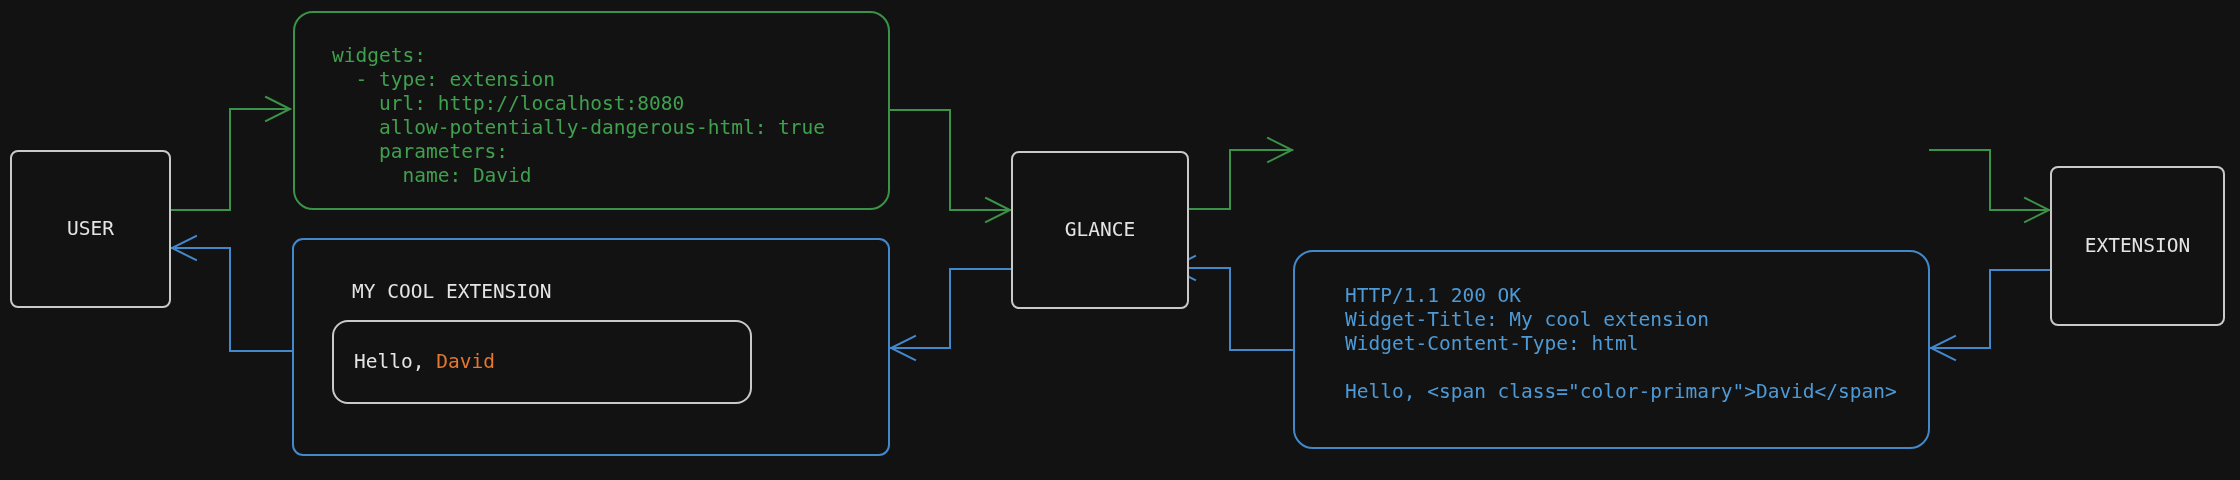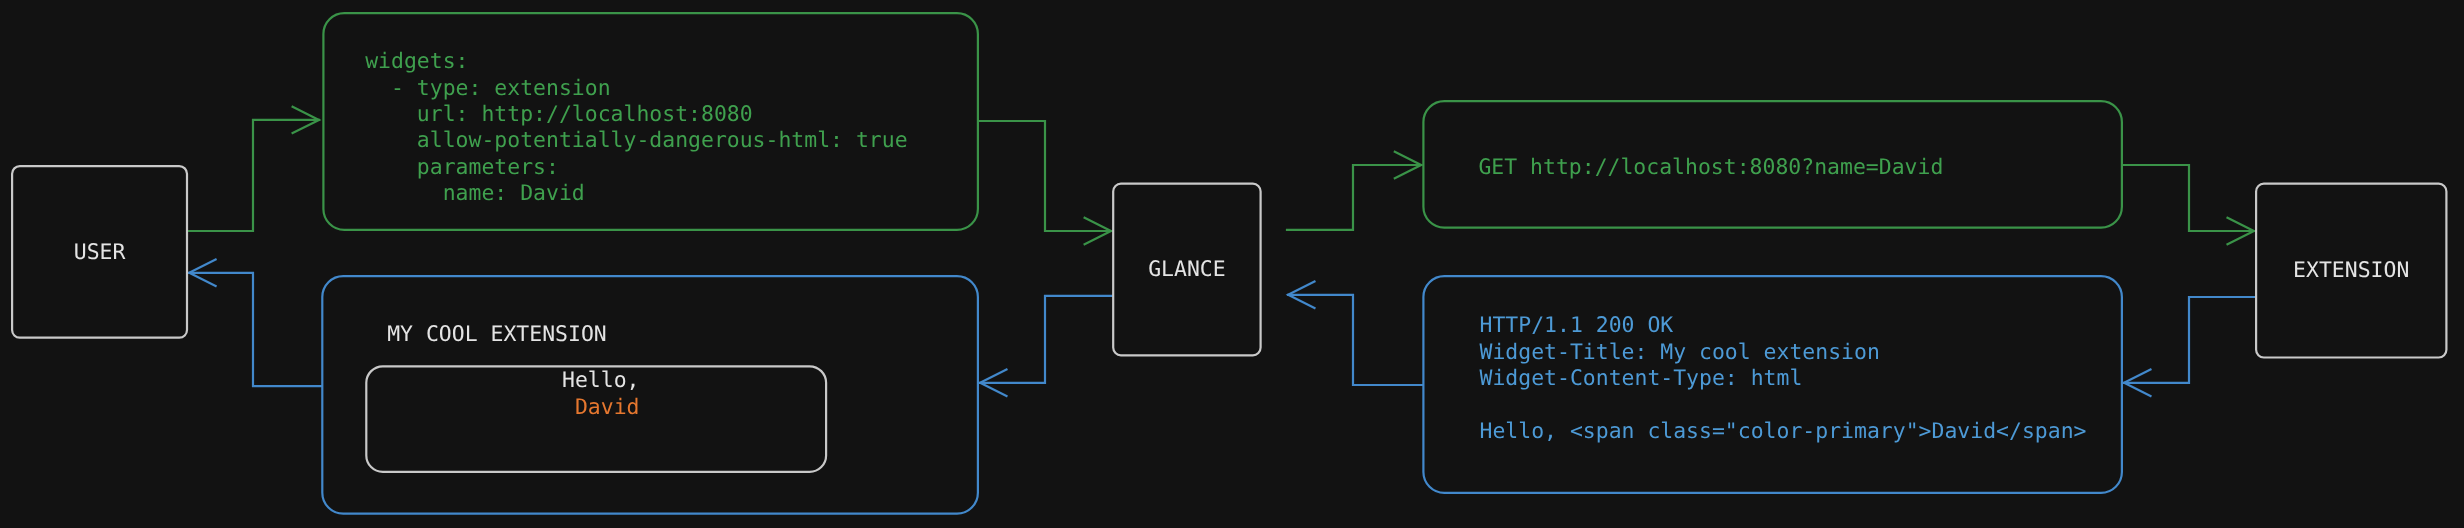--- a/index.html
+++ b/index.html
@@ -36,21 +36,21 @@
     box-sizing: border-box;
     border: 2px solid var(--node-border, #c9c9c9);
     border-radius: 8px;
     color: var(--white-text, #e4e4e4);
     display: flex;
     align-items: center;
     justify-content: center;
     background: var(--background, #121212);
   }
   #node-user      { left: 10px;   top: 150px; width: 161px; height: 158px; }
-  #node-glance    { left: 1011px; top: 151px; width: 136px; height: 158px; margin-top: 15px; }
+  #node-glance    { left: 1011px; top: 151px; width: 178px; height: 158px; }
   #node-extension { left: 2050px; top: 150px; width: 175px; height: 160px; margin-top: 16px; }
 
   .msg {
     position: absolute;
     box-sizing: border-box;
     border-radius: 20px;
     background: var(--background, #121212);
   }
   .msg pre {
     margin: 0;
@@ -64,43 +64,42 @@
   .blue-box {
     border: 2px solid var(--blue-line, #4288cb);
     color: var(--blue-text, #4d9ad6);
   }
   #msg-config   { left: 293px;  top: 11px;  width: 597px; height: 199px; padding-left: 12px; }
   #msg-config pre   { padding: 31px 0 0 25px; }
   #msg-request  { left: 1293px; top: 91px;  width: 637px; height: 117px; }
   #msg-request pre  { padding: 47px 0 0 49px; }
   #msg-response { left: 1293px; top: 250px; width: 637px; height: 199px; }
   #msg-response pre { padding: 32px 0 0 50px; }
-  #msg-widget   { left: 292px;  top: 250px; width: 598px; height: 218px; }
+  #msg-widget   { left: 292px;  top: 238px; width: 598px; height: 218px; border-radius: 11px; }
 
   .widget-title {
     position: absolute;
     left: 58px;
     top: 40px;
     color: var(--white-text, #e4e4e4);
     white-space: pre;
   }
   .widget-inner {
     position: absolute;
     box-sizing: border-box;
     left: 38px;
     top: 80px;
     width: 420px;
-    height: 98px;
+    height: 84px;
     border: 2px solid var(--inner-border, #c9c9c9);
     border-radius: 16px;
     display: flex;
     align-items: center;
     padding-left: 20px;
     white-space: pre;
-    flex-direction: column;
   }
   .greeting-prefix { color: var(--white-text, #e4e4e4); }
   .greeting-name   { color: var(--orange-text, #e5772f); }
 </style>
 </head>
 <body>
 
 <div class="canvas">
 
   <svg class="connectors" viewBox="0 0 2240 480" width="2240" height="480">
@@ -153,23 +152,20 @@
   </div>
 
   <div class="node" id="node-user">
     <span>USER</span>
   </div>
 
   <div class="node" id="node-glance">
     <span>GLANCE</span>
   </div>
 
-  <div class="msg green-box" id="msg-request">
-    <pre>GET http://localhost:8080?name=David</pre>
-  </div>
 
   <div class="msg blue-box" id="msg-response">
     <pre>HTTP/1.1 200 OK
 Widget-Title: My cool extension
 Widget-Content-Type: html
 
 Hello, &lt;span class="color-primary"&gt;David&lt;/span&gt;</pre>
   </div>
 
   <div class="node" id="node-extension">

